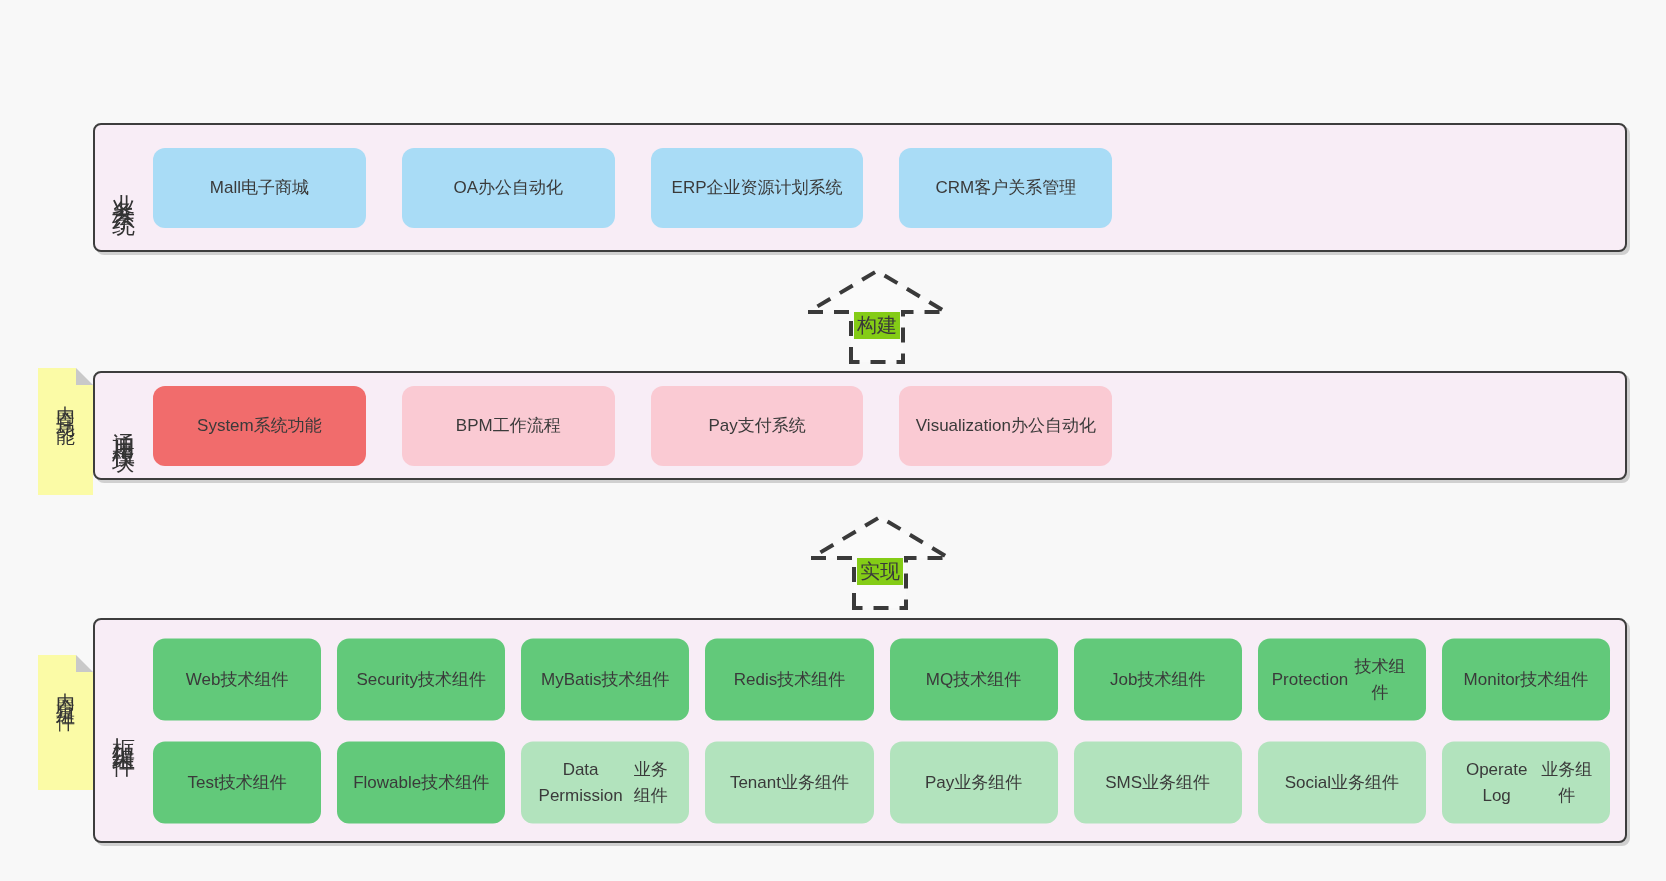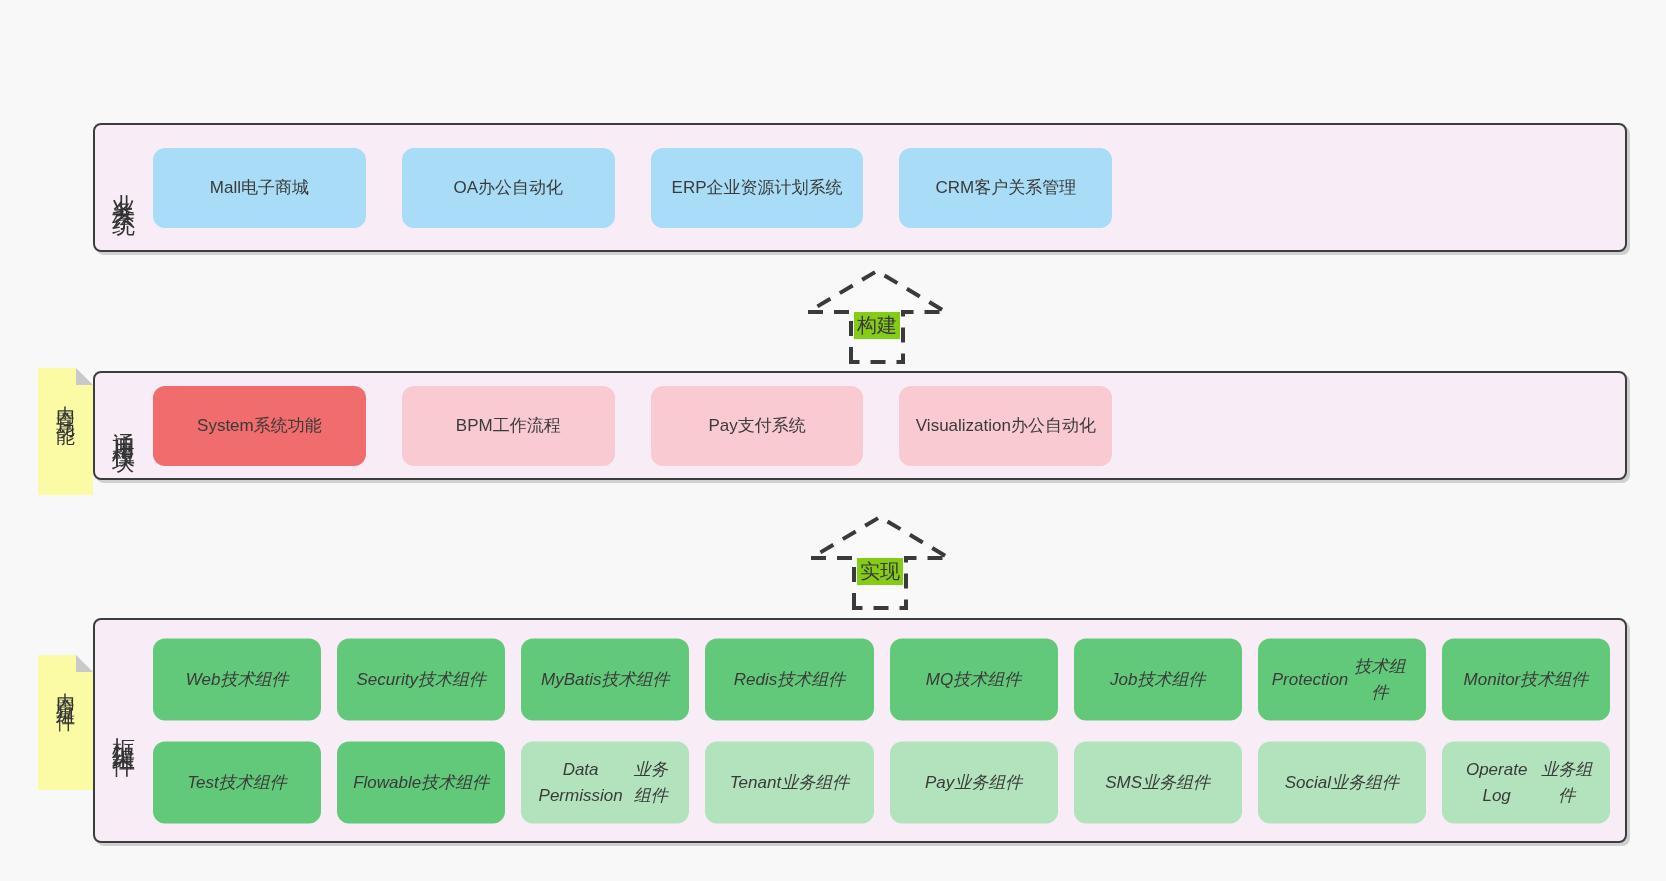--- a/index.html
+++ b/index.html
@@ -21,21 +21,21 @@
   .vlabel{
     position:absolute;left:14px;top:50%;transform:translateY(-50%);
     writing-mode:vertical-rl;text-orientation:upright;
     font-size:23px;letter-spacing:6px;color:#333;white-space:nowrap;
   }
   .boxes{
     position:absolute;left:58px;right:15px;top:50%;transform:translateY(-50%);
     display:grid;
   }
   .cols6{grid-template-columns:repeat(6,1fr);grid-auto-rows:80px;gap:21px 36px;}
-  .cols8{grid-template-columns:repeat(8,1fr);grid-auto-rows:82px;gap:21px 16px;font-style:italic;}
+  .cols8{grid-template-columns:repeat(8,1fr);grid-auto-rows:82px;gap:21px 16px;}
   .box{
     border-radius:12px;display:flex;flex-direction:row;
     align-items:center;justify-content:center;text-align:center;
     font-size:17px;line-height:1.48;padding:2px 14px;box-sizing:border-box;
   }
   .blue{background:#a9dcf6;}
   .red{background:#f16c6c;}
   .pink{background:#facad3;}
   .green{background:#62c97a;}
   .lightgreen{background:#b2e3bd;align-items:center;}

